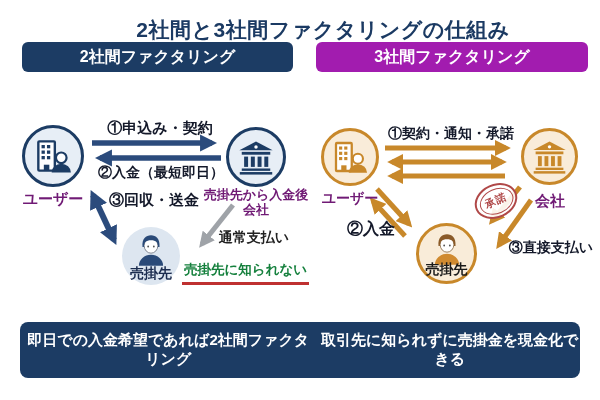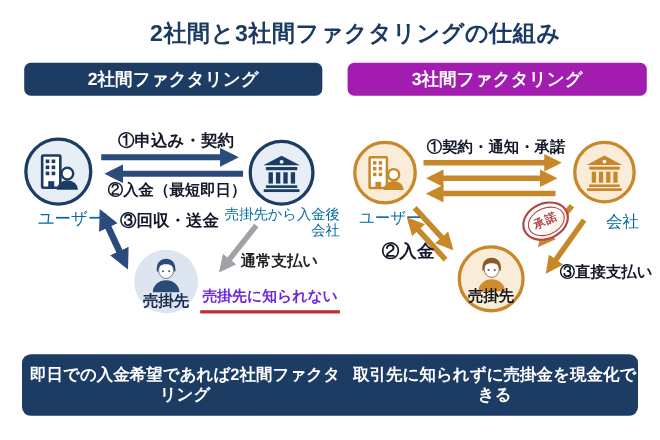--- a/index.html
+++ b/index.html
@@ -6,35 +6,35 @@
   .canvas {
     position:relative; width:600px; height:400px; background:#ffffff;
     font-family:"Liberation Sans", sans-serif; overflow:hidden;
   }
   .abs { position:absolute; }
   .title {
     top:16px; left:0; width:600px; text-align:center;
     font-size:21px; font-weight:bold; color:#1b3a63; letter-spacing:.5px;padding-left:23px;
   }
   .badge {
-    top:57px; height:30px; border-radius:6px; color:#fff;
+    top:42px; height:30px; border-radius:6px; color:#fff;
     font-size:16px; font-weight:bold; display:flex; align-items:center; justify-content:center;
   }
   .badge-left  { left:22px;  width:271px; background:#1c3c64; }
   .badge-right { left:316px; width:272px; background:#a21caf; }
 
   .node {
     border-radius:50%; box-sizing:border-box;
     display:flex; align-items:center; justify-content:center;
   }
   .node-blue { background:#e7eef6; border:3px solid #1c3c64; color:#1c3c64; }
   .node-tan  { background:#f9ecd9; border:3px solid #c8882a; color:#c8882a; }
   .node-plain-blue { background:#dde6f0; color:#2a4a78; }
 
-  .node-label { text-align:right; font-weight:normal; color:#0369a1; }
+  .node-label { text-align:center; font-weight:bold; color:#701a75; }
   .lbl { font-weight:bold; color:#14192a; text-align:center; }
 
   .client-wrap { border-radius:50%; box-sizing:border-box; }
   .client-wrap svg { display:block; margin:2px auto 0; }
   .client-name {
     position:absolute; left:0; right:0; bottom:2px; text-align:center;
     font-size:14px; font-weight:bold;
   }
 
   .underline-red { border-bottom:3px solid #bf3131; padding:0 2px 3px; }
@@ -129,21 +129,21 @@
     <svg width="40" height="40" viewBox="0 0 48 48">
       <ellipse cx="24" cy="20" rx="8.2" ry="9" fill="#fff" stroke="#6b7280" stroke-width="1"></ellipse>
       <path class="hair" d="M13.8 21.5 C13 11.5 18 7.5 24 7.5 C30 7.5 35 11.5 34.2 21.5 L32.5 21.5 C32.5 16 30 13.5 24 13.5 C18 13.5 15.5 16 15.5 21.5 Z"></path>
       <circle cx="20.6" cy="21" r="1.1" fill="#555"></circle>
         <circle cx="27.4" cy="21" r="1.1" fill="#555"></circle>
       <path class="body" d="M9.5 44 a14.5 13 0 0 1 29 0 z"></path>
     </svg>
     <div class="client-name" style="color:#1b2c4f;">売掛先</div>
   </div>
 
-  <div class="abs lbl underline-red" style="left:182px;top:261px;font-size:13.5px;color:#6d28d9;">売掛先に知られない</div>
+  <div class="abs lbl underline-red" style="left:182px;top:261px;font-size:13.5px;color:#15803d;">売掛先に知られない</div>
 
   <svg class="arrows" style="left:300px;top:100px;" width="300" height="200" viewBox="0 0 300 200">
     <defs>
       <marker id="mGold" viewBox="0 0 10 10" refX="7" refY="5" markerWidth="3.2" markerHeight="3.2" orient="auto-start-reverse">
         <path d="M0 0 L10 5 L0 10 z" fill="#c8882a"></path>
       </marker>
     </defs>
     <line x1="85" y1="48" x2="206" y2="48" stroke="#c8882a" stroke-width="5" marker-end="url(#mGold)"></line>
     <line x1="92" y1="62" x2="202" y2="62" stroke="#c8882a" stroke-width="5" marker-start="url(#mGold)" marker-end="url(#mGold)"></line>
     <line x1="205" y1="76" x2="92" y2="76" stroke="#c8882a" stroke-width="5" marker-end="url(#mGold)"></line>

